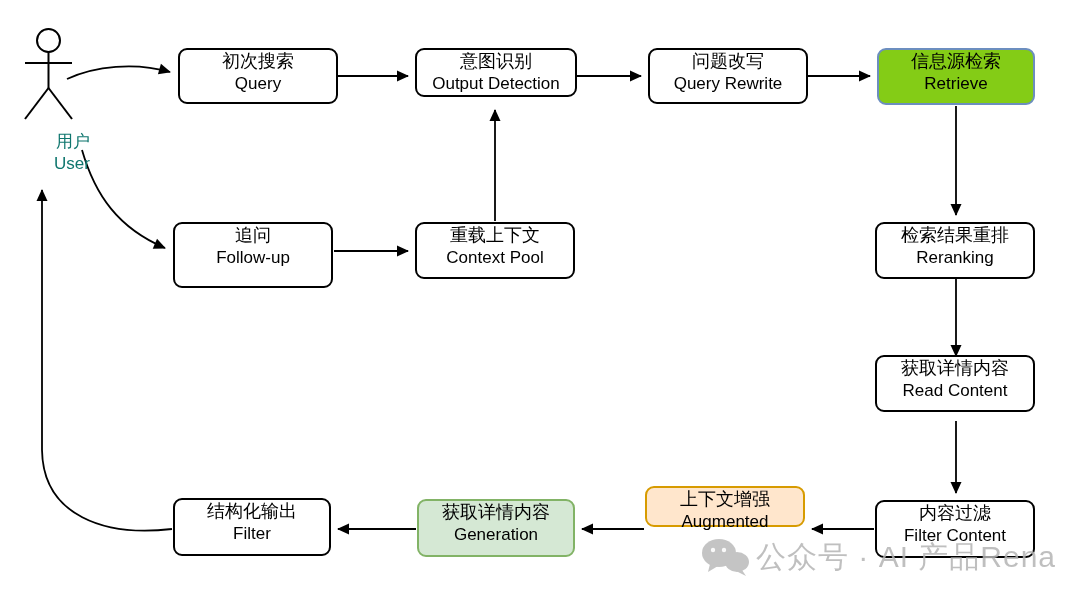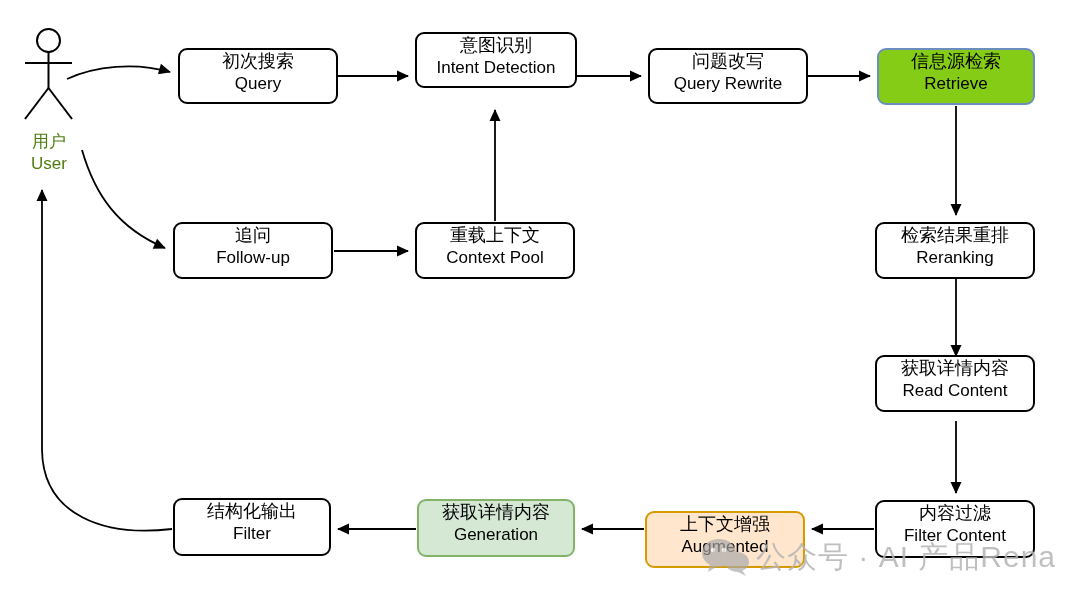--- a/index.html
+++ b/index.html
@@ -12,22 +12,22 @@
     position:absolute;display:flex;flex-direction:column;justify-content:flex-start;align-items:center;
     background:#ffffff;border:2px solid #000000;border-radius:9px;text-align:center;
     box-sizing:border-box;z-index:2;
   }
   .node .zh{font-size:18px;color:#000;line-height:23px;white-space:nowrap;}
   .node .en{font-size:17px;color:#000;line-height:22px;white-space:nowrap;}
   .node.blue{background:#84cc16;border:2px solid #6c8ebf;}
   .node.orange{background:#ffe6cc;border:2px solid #d79b00;}
   .node.green{background:#d5e8d4;border:2px solid #82b366;}
   .actor-label{
-    position:absolute;left:8px;top:131px;width:82px;text-align:center;z-index:2;
-    font-size:17px;line-height:22px;color:#4d7c0f;
+    position:absolute;left:8px;top:131px;width:82px;text-align:right;z-index:2;
+    font-size:17px;line-height:22px;color:#0f766e;
   }
   .watermark{
     position:absolute;left:700px;top:536px;z-index:5;display:flex;align-items:center;
     color:#b5b5b5;opacity:0.85;pointer-events:none;
   }
   .watermark .wm-text{
     font-size:30px;letter-spacing:1px;white-space:nowrap;
     font-family:"Liberation Sans","DejaVu Sans",sans-serif;
   }
   .watermark svg{margin-right:6px;}
@@ -70,34 +70,34 @@
 
   <div class="actor-label">
     <div>用户</div>
     <div>User</div>
   </div>
 
   <div class="node" style="left:178px;top:48px;width:160px;height:56px">
     <div class="zh">初次搜索</div>
     <div class="en">Query</div>
   </div>
-  <div class="node" style="left:415px;top:32px;width:162px;height:56px">
+  <div class="node" style="left:415px;top:48px;width:162px;height:49px">
     <div class="zh">意图识别</div>
-    <div class="en">Intent Detection</div>
+    <div class="en">Output Detection</div>
   </div>
   <div class="node" style="left:648px;top:48px;width:160px;height:56px">
     <div class="zh">问题改写</div>
     <div class="en">Query Rewrite</div>
   </div>
   <div class="node blue" style="left:877px;top:48px;width:158px;height:57px">
     <div class="zh">信息源检索</div>
     <div class="en">Retrieve</div>
   </div>
 
-  <div class="node" style="left:173px;top:222px;width:160px;height:57px">
+  <div class="node" style="left:173px;top:222px;width:160px;height:66px">
     <div class="zh">追问</div>
     <div class="en">Follow-up</div>
   </div>
   <div class="node" style="left:415px;top:222px;width:160px;height:57px">
     <div class="zh">重载上下文</div>
     <div class="en">Context Pool</div>
   </div>
   <div class="node" style="left:875px;top:222px;width:160px;height:57px">
     <div class="zh">检索结果重排</div>
     <div class="en">Reranking</div>
@@ -105,21 +105,21 @@
 
   <div class="node" style="left:875px;top:355px;width:160px;height:57px">
     <div class="zh">获取详情内容</div>
     <div class="en">Read Content</div>
   </div>
 
   <div class="node" style="left:875px;top:500px;width:160px;height:58px">
     <div class="zh">内容过滤</div>
     <div class="en">Filter Content</div>
   </div>
-  <div class="node orange" style="left:645px;top:511px;width:160px;height:57px">
+  <div class="node orange" style="left:645px;top:486px;width:160px;height:41px">
     <div class="zh">上下文增强</div>
     <div class="en">Augmented</div>
   </div>
   <div class="node green" style="left:417px;top:499px;width:158px;height:58px">
     <div class="zh">获取详情内容</div>
     <div class="en">Generation</div>
   </div>
   <div class="node" style="left:173px;top:498px;width:158px;height:58px">
     <div class="zh">结构化输出</div>
     <div class="en">Filter</div>

